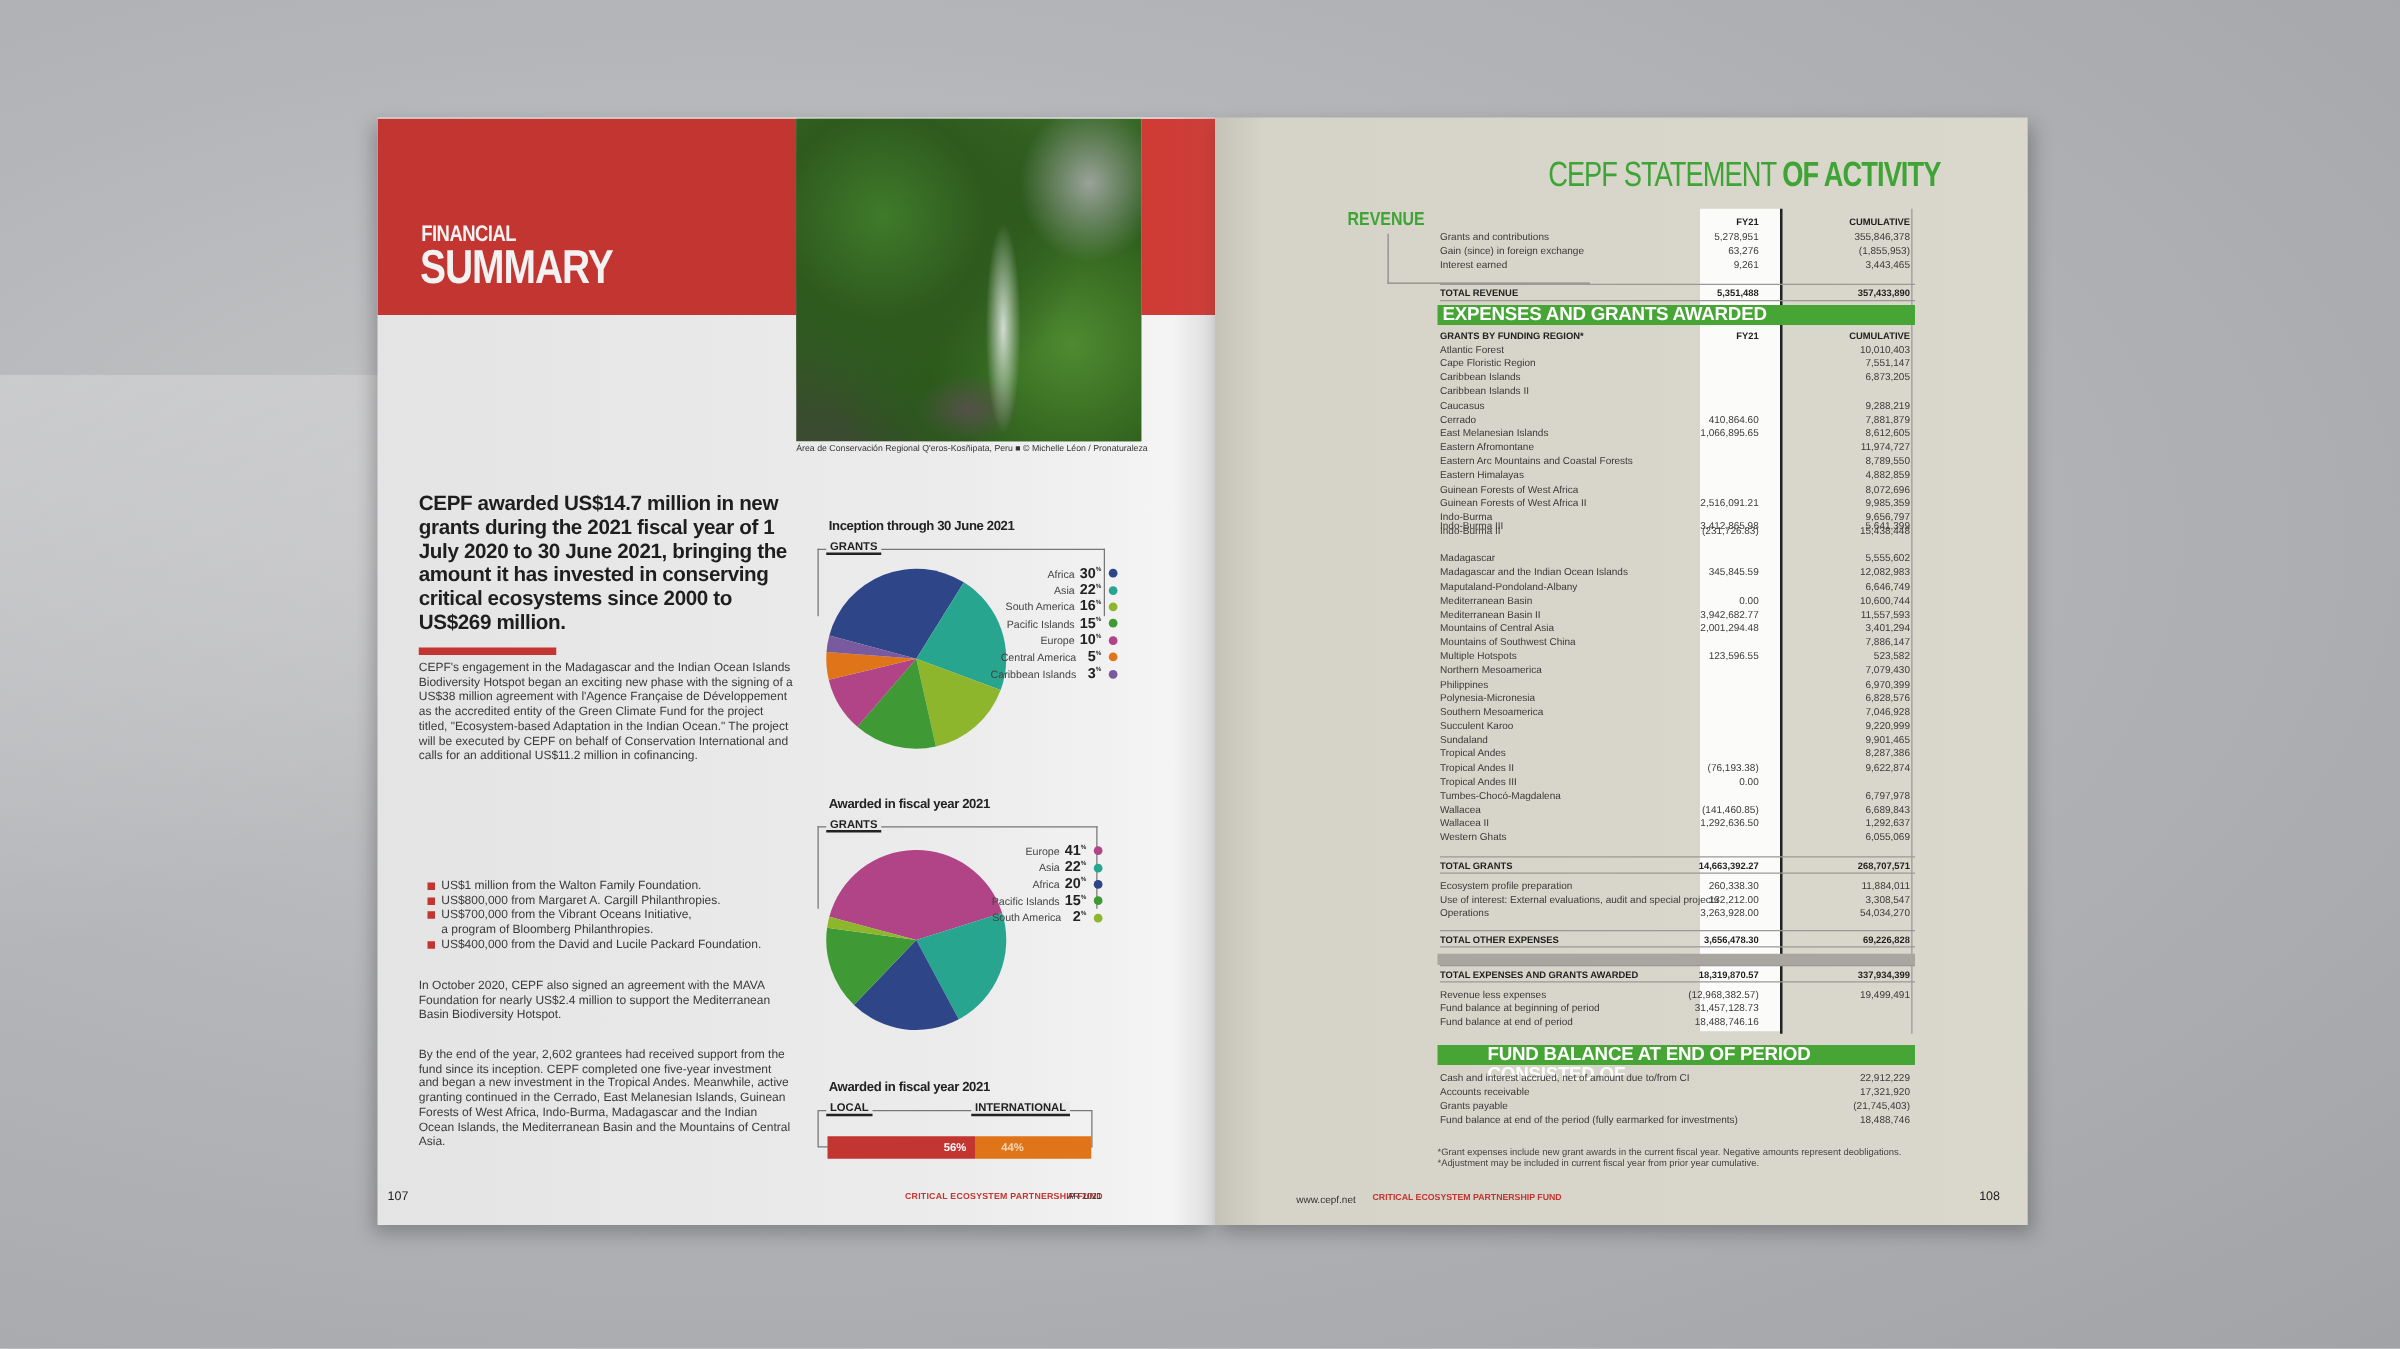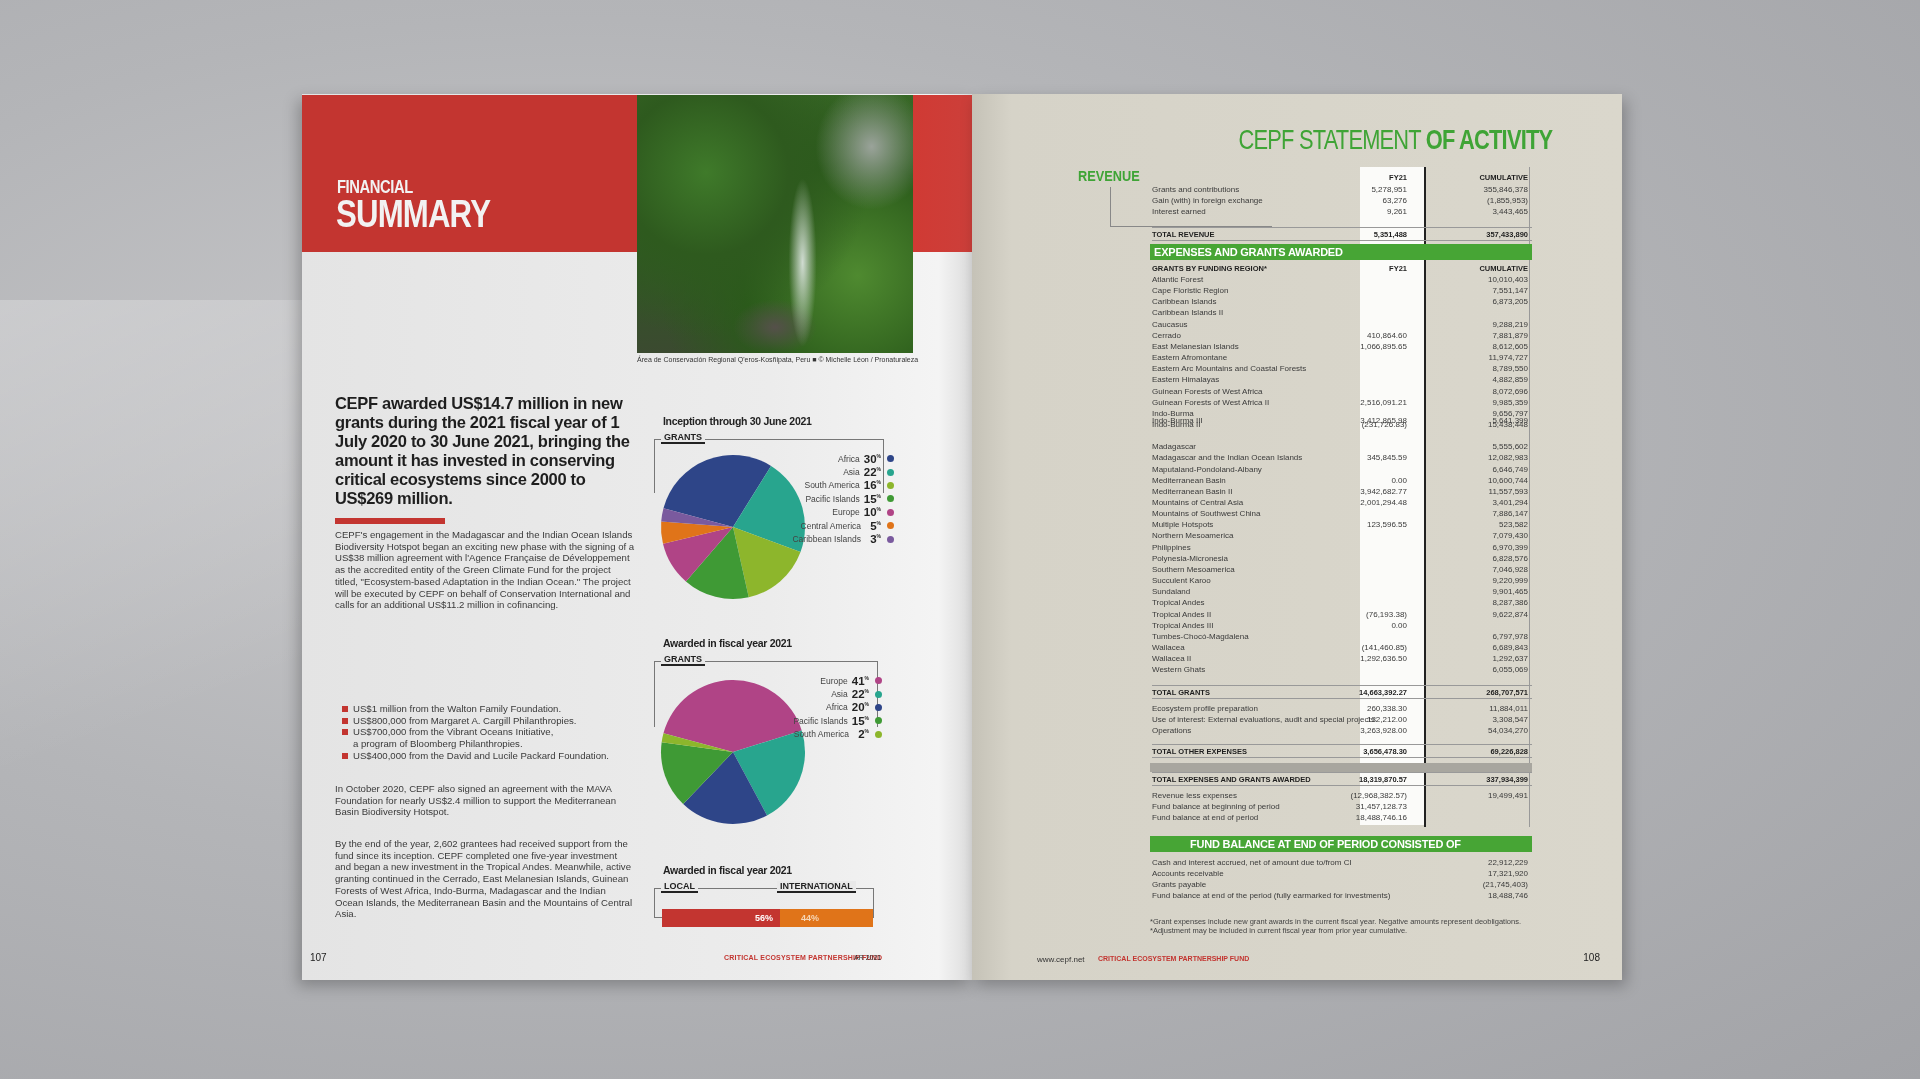--- a/index.html
+++ b/index.html
@@ -61,21 +61,21 @@
   .rev-bracket { position: absolute; left: 138px; top: 93px; width: 162px; height: 40px; border-left: 1px solid #888; border-bottom: 1px solid #888; }
   .fy-col-bg { position: absolute; left: 388px; width: 64px; background: #fbfbf9; }
   .col-divider { position: absolute; left: 452px; width: 1.5px; background: #222; }
   .col-divider-r { position: absolute; left: 557px; width: 1px; background: #999; }
   .row { position: absolute; left: 180px; width: 380px; height: 11px; font-size: 8px; color: #3a3a3a; }
   .row .lbl { position: absolute; left: 0; white-space: nowrap; }
   .row .fy { position: absolute; right: 125px; text-align: right; white-space: nowrap; }
   .row .cu { position: absolute; right: 4px; text-align: right; white-space: nowrap; }
   .row.head, .row.total { font-weight: bold; color: #1e1e1e; font-size: 7.5px; }
   .row.total { border-top: 1px solid #999; border-bottom: 1px solid #999; height: 14px; line-height: 13px; }
-  .green-band { position: absolute; left: 178px; width: 382px; height: 16px; background: #47a535; color: #fff; font-weight: bold; font-size: 11px; line-height: 16px; padding-left: 4px; letter-spacing: -0.2px; }
+  .green-band { position: absolute; left: 178px; width: 382px; height: 16px; background: #47a535; color: #fff; font-weight: bold; font-size: 15px; line-height: 16px; padding-left: 4px; letter-spacing: -0.2px; }
   .grey-band { position: absolute; left: 178px; width: 382px; height: 9px; background: #a8a69f; }
   .notes { position: absolute; left: 178px; top: 823px; font-size: 7.5px; color: #444; line-height: 9px; }
   .footer-right-url { position: absolute; left: 65px; top: 861px; font-size: 8px; color: #333; }
   .footer-right-org { position: absolute; left: 126px; top: 861px; font-size: 7px; font-weight: bold; color: #c33530; }
   .page-num-right { position: absolute; right: 22px; top: 858px; font-size: 10px; color: #222; }
 </style>
 </head>
 <body>
 
 <div class="bg-ridge"></div>
@@ -221,21 +221,21 @@
         <span class="lbl"></span>
         <span class="fy">FY21</span>
         <span class="cu">CUMULATIVE</span>
       </div>
       <div class="row " style="top: 91px;">
         <span class="lbl">Grants and contributions</span>
         <span class="fy">5,278,951</span>
         <span class="cu">355,846,378</span>
       </div>
       <div class="row " style="top: 102px;">
-        <span class="lbl">Gain (with) in foreign exchange</span>
+        <span class="lbl">Gain (since) in foreign exchange</span>
         <span class="fy">63,276</span>
         <span class="cu">(1,855,953)</span>
       </div>
       <div class="row " style="top: 113px;">
         <span class="lbl">Interest earned</span>
         <span class="fy">9,261</span>
         <span class="cu">3,443,465</span>
       </div>
       <div class="row total" style="top: 133px;">
         <span class="lbl">TOTAL REVENUE</span>

